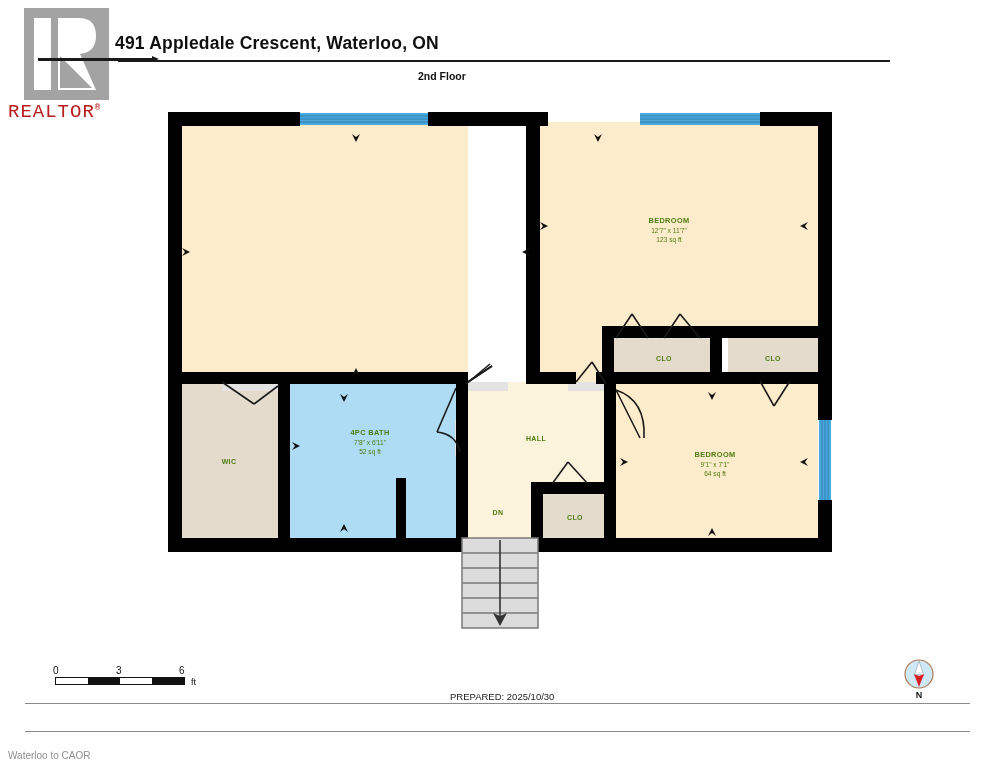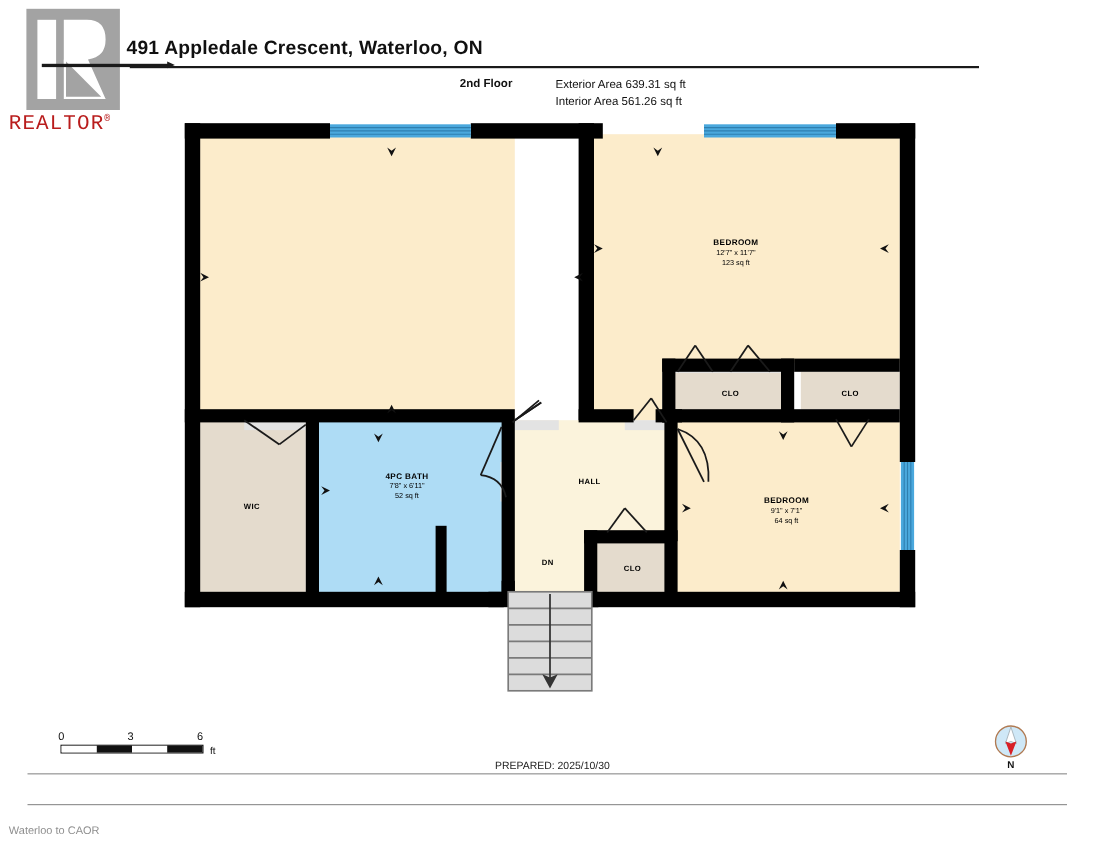--- a/index.html
+++ b/index.html
@@ -29,21 +29,21 @@
   }
   .title-rule{position:absolute;left:118px;top:60px;width:772px;height:2px;background:#1a1a1a;}
   .floor-label{position:absolute;left:418px;top:70px;font-size:10.5px;font-weight:bold;color:#111;}
   .area-lines{position:absolute;left:505px;top:70px;font-size:10.5px;color:#111;line-height:15px;}
 
   
   .plan{position:absolute;left:0;top:0;width:995px;height:768px;}
   .plan svg{display:block;}
 
   
-  .rmlabel{position:absolute;text-align:center;color:#000000;line-height:9.5px;pointer-events:none;}
+  .rmlabel{position:absolute;text-align:center;color:#4d7c0f;line-height:9.5px;pointer-events:none;}
   .rmlabel .nm{font-size:7.4px;font-weight:bold;letter-spacing:.35px;display:block;}
   .rmlabel .dm{font-size:6.6px;display:block;}
   .rmlabel .sq{font-size:6.6px;display:block;}
   .rmlabel.small .nm{font-size:7px;}
 
   
   .scalebar{position:absolute;left:55px;top:665px;width:140px;}
   .sb-nums{position:relative;height:12px;}
   .sb-nums span{position:absolute;font-size:10px;color:#111;top:0;}
   .sb-bar{position:relative;width:130px;height:8px;border:1px solid #111;box-sizing:border-box;display:flex;}
@@ -77,24 +77,20 @@
         <path d="M36 48 L68 80 L36 80 Z" fill="#a3a3a3"></path>
       </svg>
     </div>
     <div class="realtor-line"></div>
     <div class="realtor-word"><span>REALTOR</span><span class="realtor-reg">®</span></div>
   </div>
 
   <div class="title">491 Appledale Crescent, Waterloo, ON</div>
   <div class="title-rule"></div>
   <div class="floor-label">2nd Floor</div>
-  <div class="area-lines">
-    <div>Exterior Area 639.31 sq ft</div>
-    <div>Interior Area 561.26 sq ft</div>
-  </div>
 
   <div class="plan">
   <svg width="995" height="768" viewBox="0 0 995 768" xmlns="http://www.w3.org/2000/svg">
     <defs>
       <g id="arrU">
             <path d="M0,5 L4,-3 L0,0 L-4,-3 Z" fill="#111"></path>
           </g>
     </defs>
 
     <rect x="180" y="122" width="288" height="260" fill="#fceccb"></rect>

